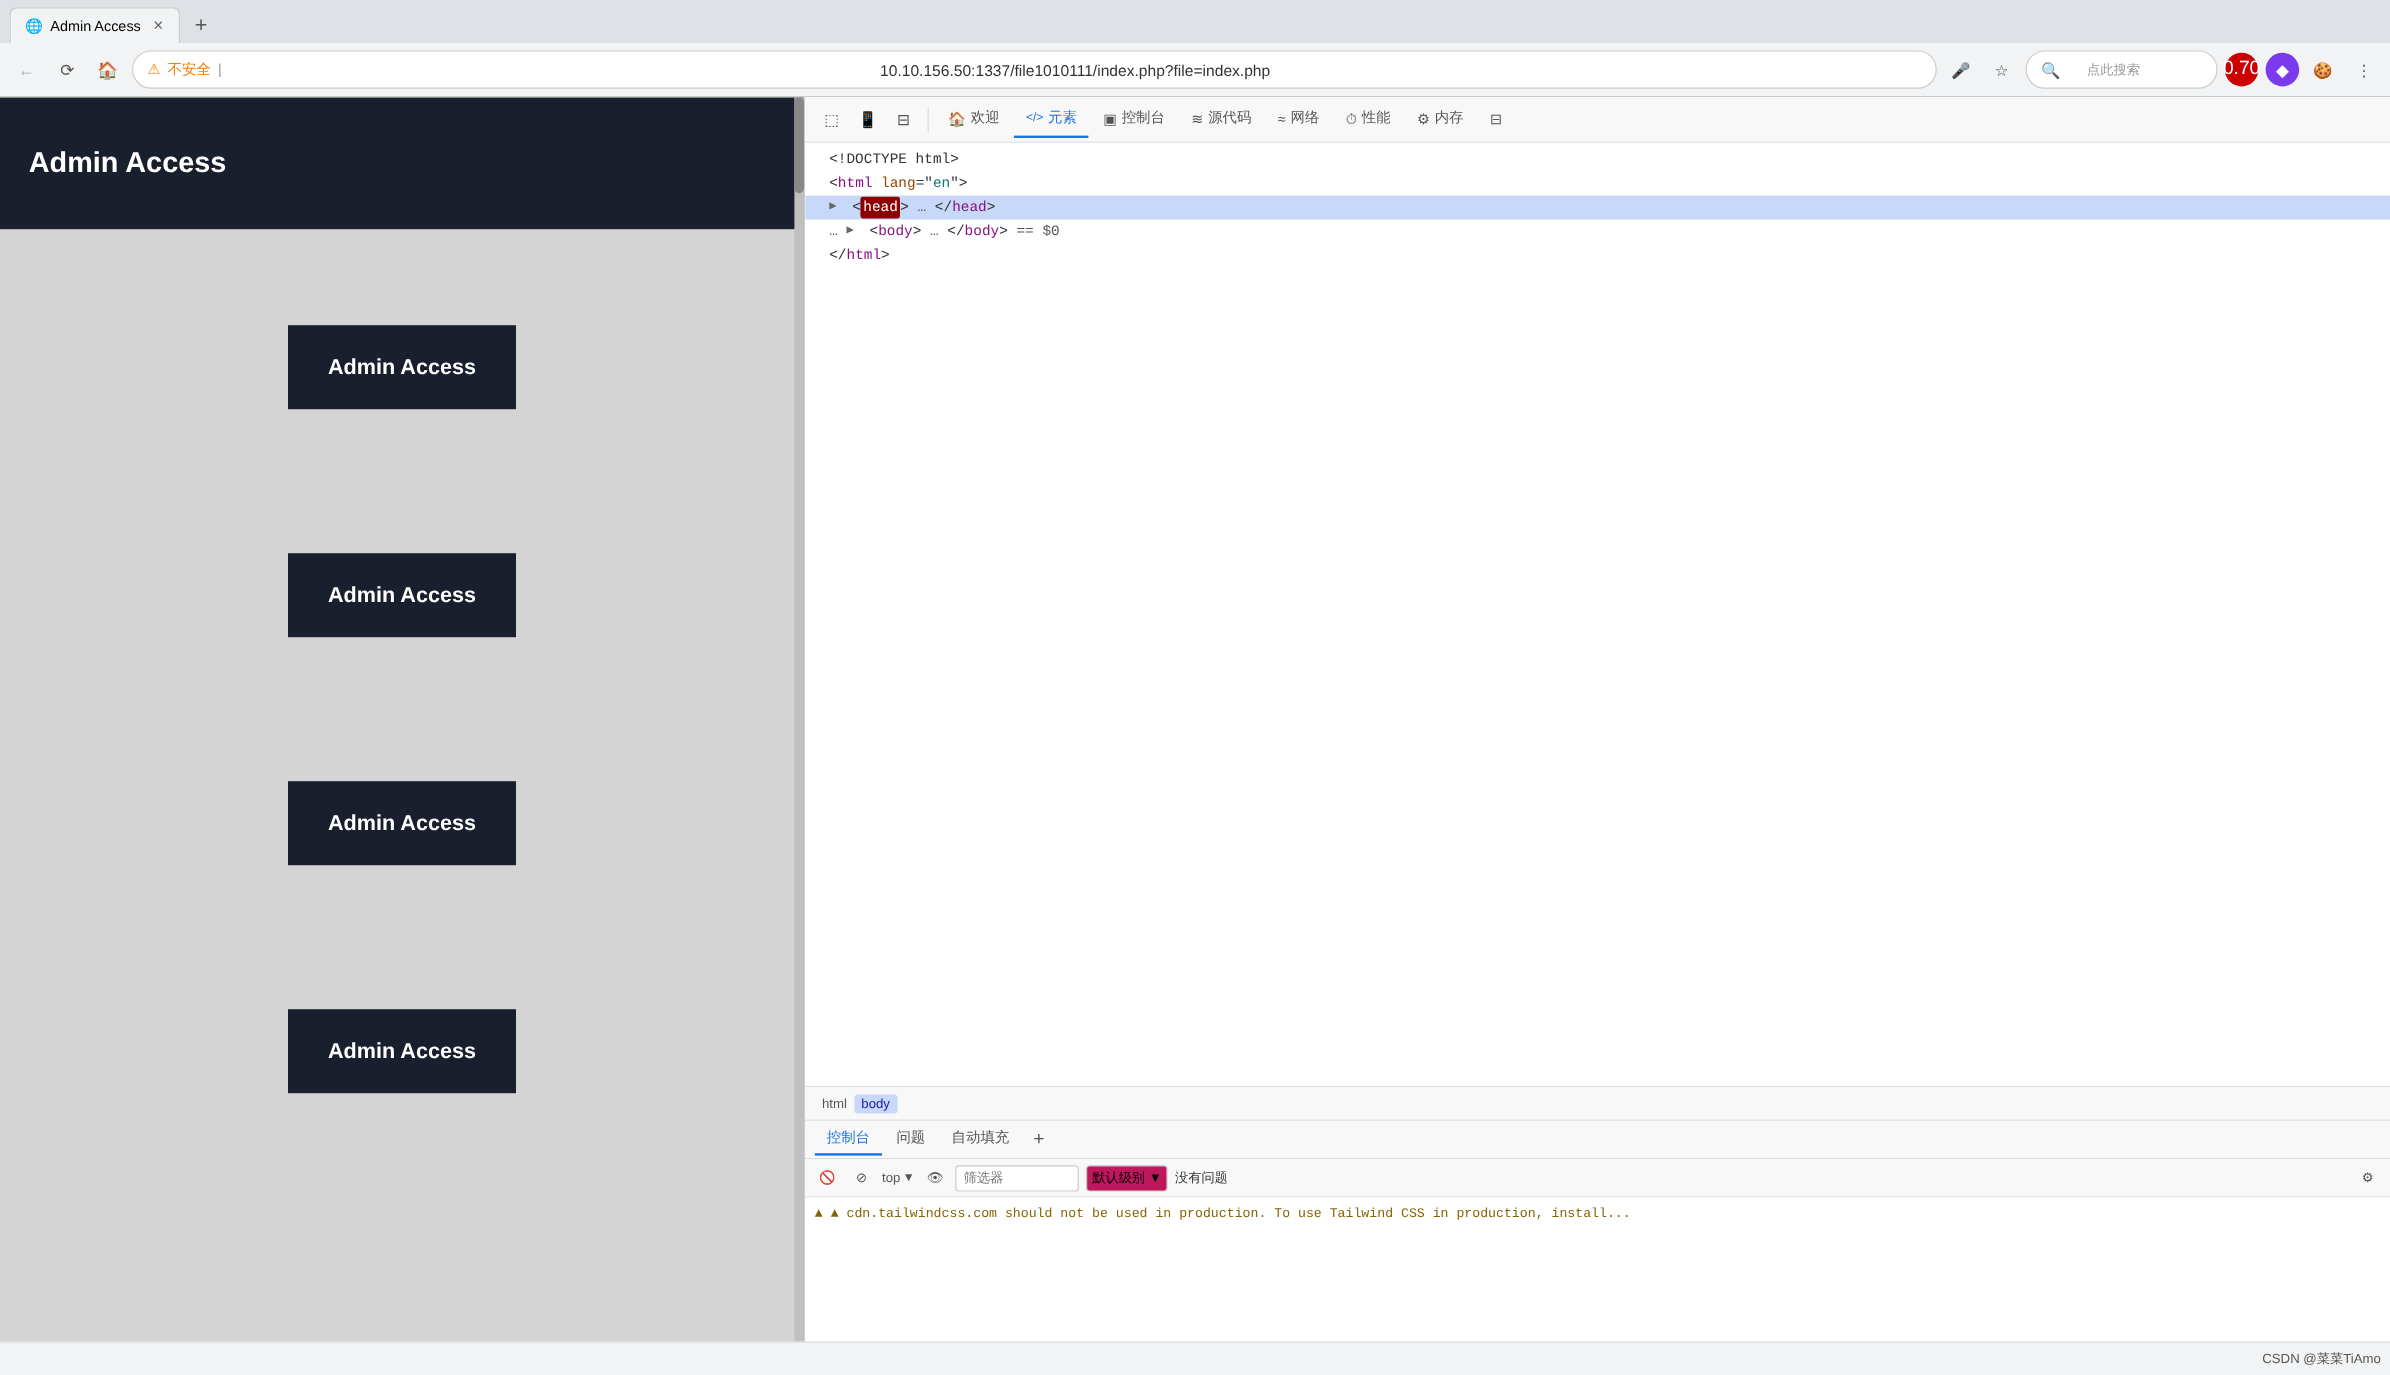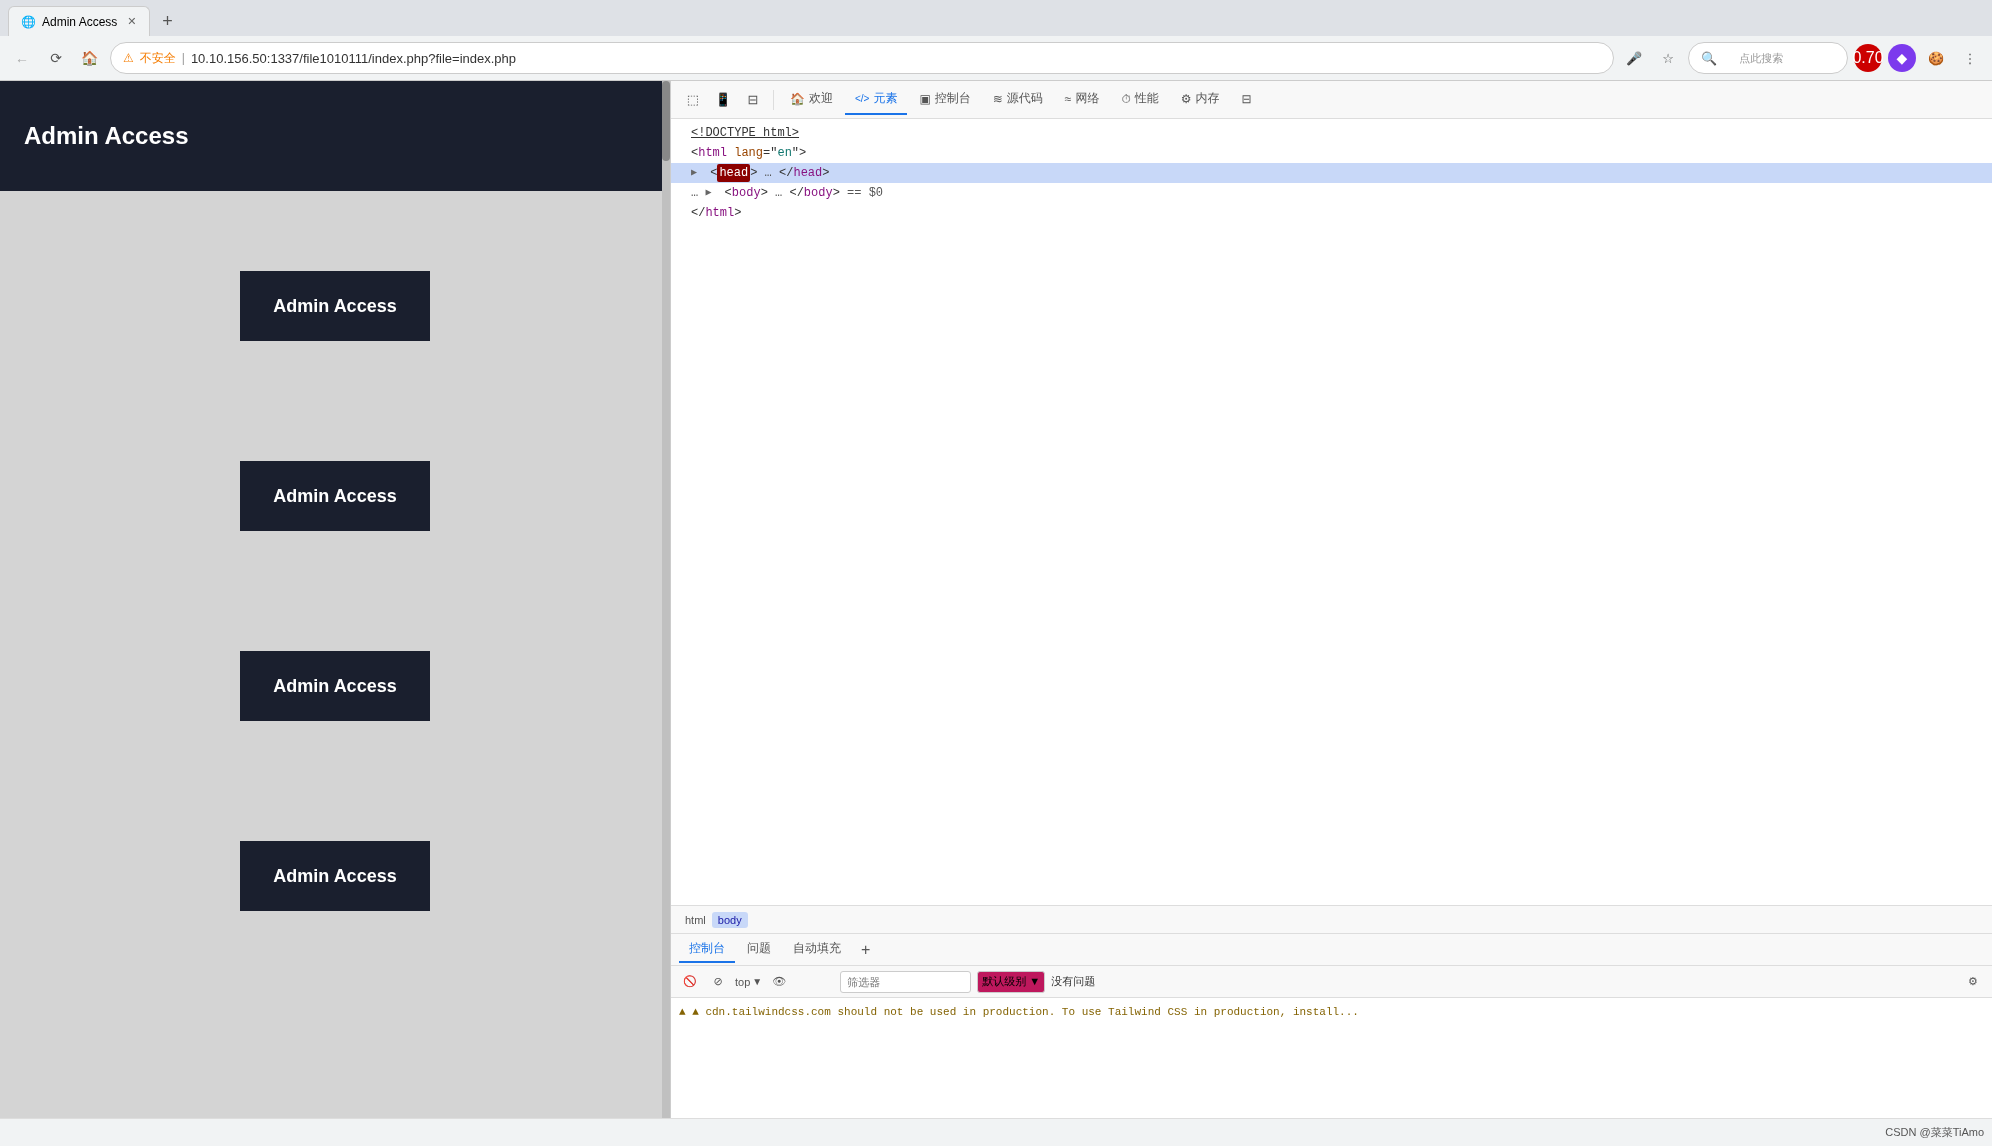--- a/index.html
+++ b/index.html
@@ -44,21 +44,21 @@
       background: white;
       border: 1px solid #ccc;
       border-radius: 20px;
       padding: 4px 12px;
       display: flex;
       align-items: center;
       gap: 6px;
       height: 32px;
     }
     .address-bar .warning-icon { color: #f57c00; font-size: 12px; }
-    .address-bar .url-text { font-size: 13px; color: #333; flex: 1; }
+    .address-bar .url-text { font-size: 13px; color: #333; flex: 1; text-align: center; }
     .browser-action-btn {
       width: 28px; height: 28px; border-radius: 50%;
       border: none; background: transparent; cursor: pointer;
       display: flex; align-items: center; justify-content: center;
       font-size: 13px; color: #555;
     }
     .search-input-right {
       background: #fff;
       border: 1px solid #ccc;
       border-radius: 20px;
@@ -302,23 +302,22 @@
       border: none; background: transparent; cursor: pointer;
       border-radius: 3px;
       display: flex; align-items: center; justify-content: center;
       font-size: 11px; color: #555;
     }
     .console-filter-input {
       border: 1px solid #ccc;
       border-radius: 3px;
       padding: 2px 6px;
       font-size: 11px;
-      width: 131px;
+      width: 103px;
       height: 22px;
-      margin-left: 44px;
     }
     .console-dropdown {
       font-size: 11px;
       border: 1px solid #ccc;
       border-radius: 3px;
       padding: 2px 4px;
       height: 22px;
       background: #be185d;
       cursor: pointer;
     }
@@ -467,21 +466,21 @@
         <span>内存</span>
       </button>
       <button class="devtools-tab">
         <span>⊟</span>
       </button>
     </div>
 
     <div class="elements-panel">
       <div class="html-line">
         <span class="arrow"> </span>
-        <span style="color:#333;text-decoration:underline;">&lt;!DOCTYPE html&gt;</span>
+        <span style="color:#333;">&lt;!DOCTYPE html&gt;</span>
       </div>
       <div class="html-line">
         <span class="arrow"> </span>
         <span style="color:#333;">&lt;</span><span class="tag-name">html</span>
         <span class="attr-name"> lang</span><span>="</span><span class="attr-value">en</span><span>"&gt;</span>
       </div>
       <div class="html-line indent-1 selected">
         <span class="arrow">▶</span>
         <span style="color:#333;"> &lt;</span><span class="tag-highlight">head</span><span style="color:#333;">&gt;</span>
         <span style="color:#555;"> … </span>

